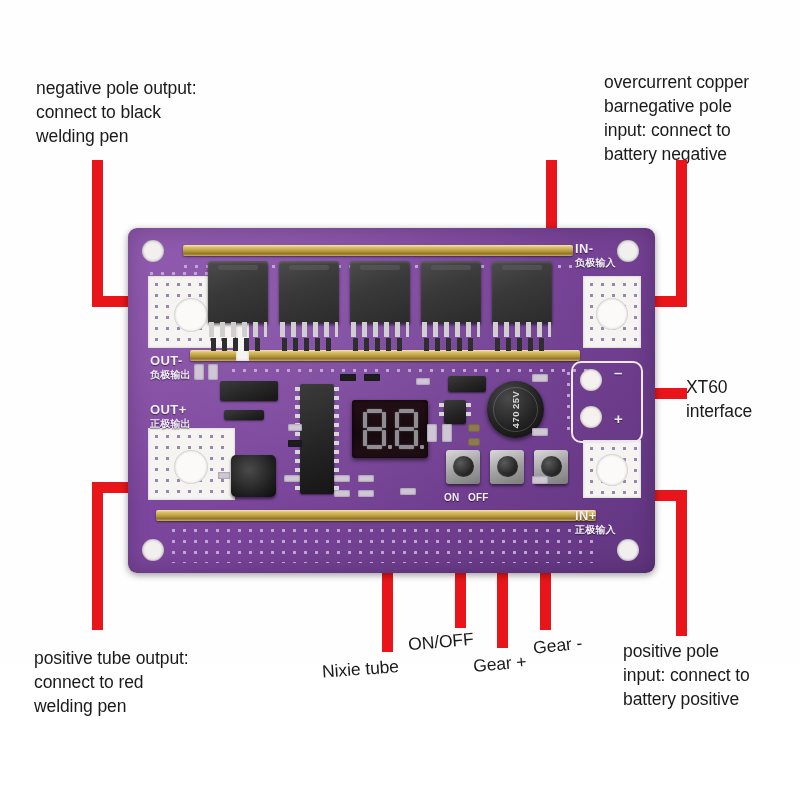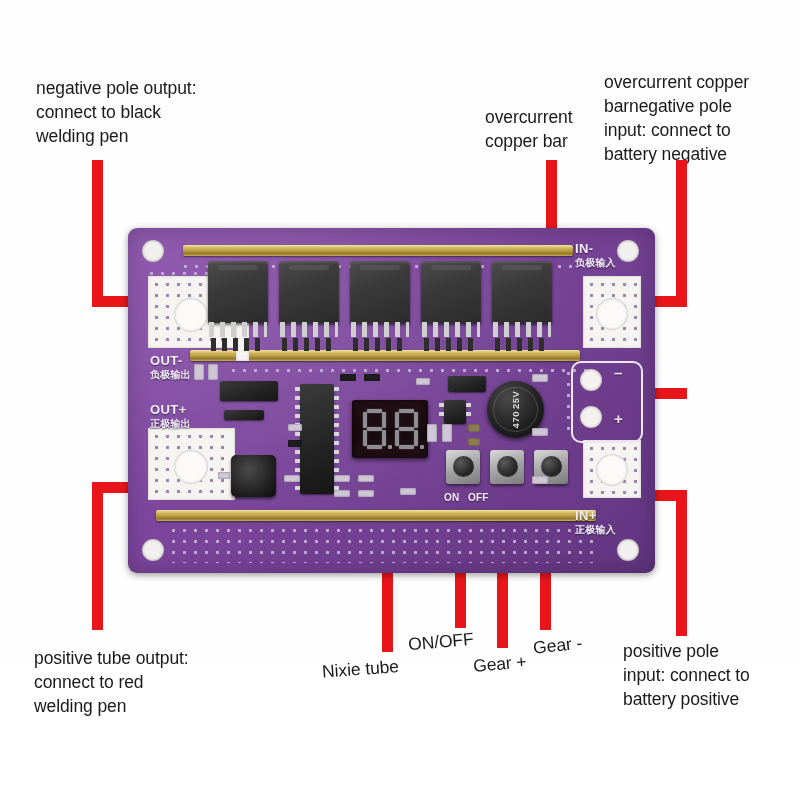--- a/index.html
+++ b/index.html
@@ -243,28 +243,28 @@
 </style>
 </head>
 <body>
 
 <div id="stage">
 
   <div class="anno" style="left:36px; top:76px; width:250px;">negative pole output:
 connect to black
 welding pen</div>
 
-  <div class="anno" style="left:485px; top:105px; width:150px;">overcurrent
-copper bar</div>
 
   <div class="anno" style="left:604px; top:70px; width:200px;">overcurrent copper
 barnegative pole
 input: connect to
 battery negative</div>
 
+  <div class="anno" style="left:686px; top:375px; width:110px;">XT60
+interface</div>
 
   <div class="anno" style="left:34px; top:646px; width:240px;">positive tube output:
 connect to red
 welding pen</div>
 
   <div class="anno tilt-a" style="left:322px; top:655px; width:130px;">Nixie tube</div>
 
   <div class="anno tilt-b" style="left:408px; top:628px; width:100px;">ON/OFF</div>
 
   <div class="anno tilt-b" style="left:473px; top:650px; width:90px;">Gear +</div>

